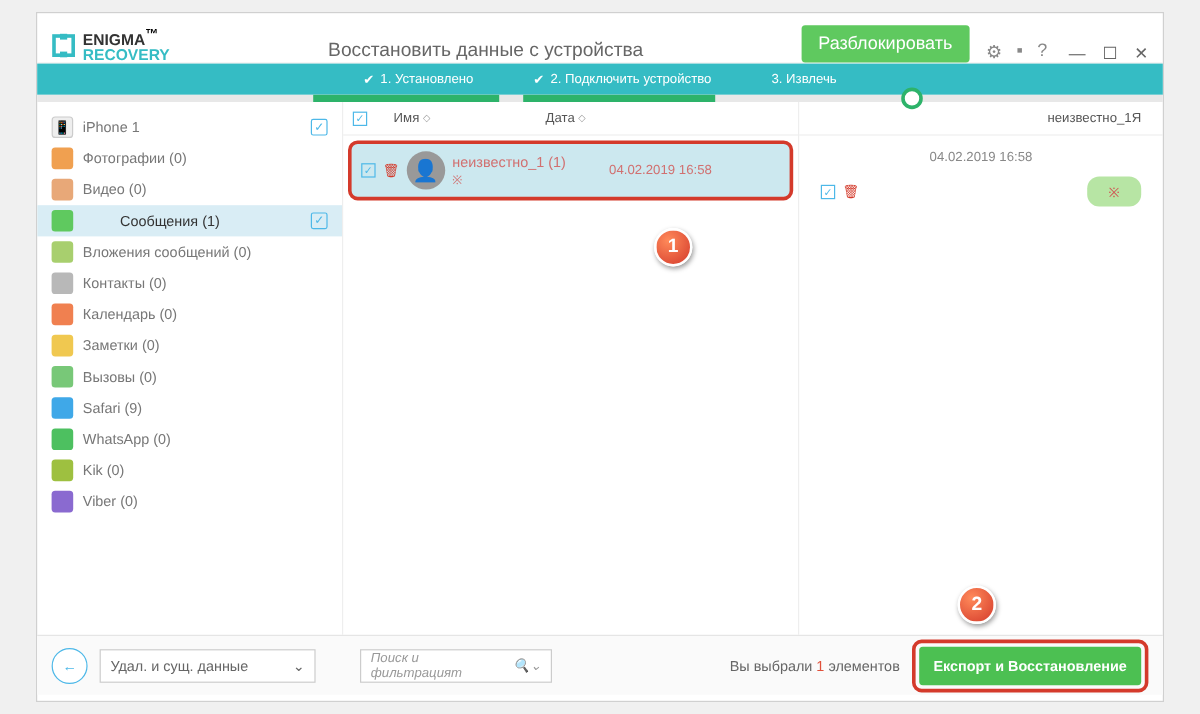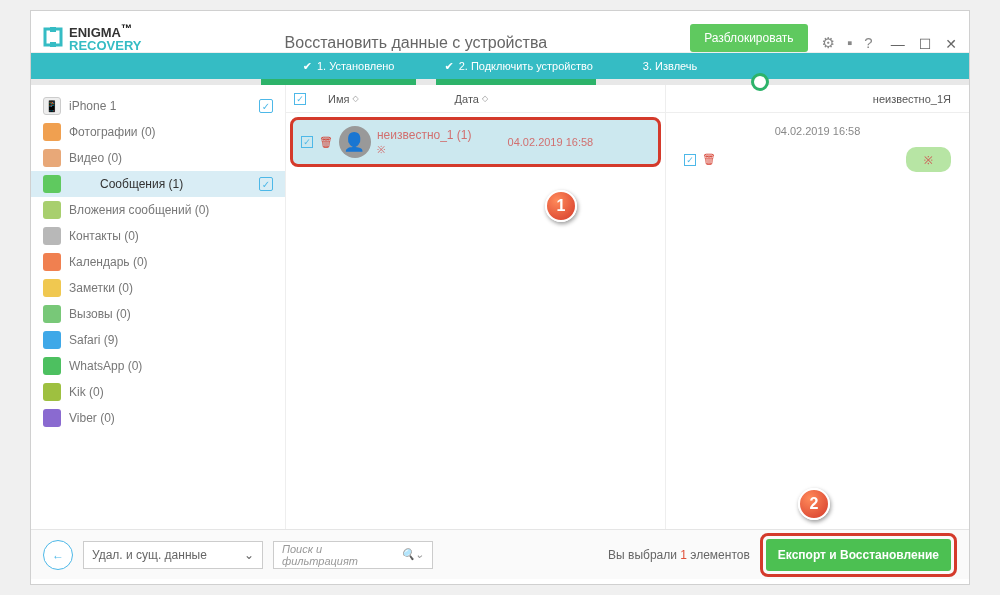--- a/index.html
+++ b/index.html
@@ -6,21 +6,21 @@
 body { width: 1000px; height: 595px; background: #f0f0f0; position: relative; overflow: hidden; }
 .window { position: absolute; left: 30px; top: 10px; width: 940px; height: 575px; background: #fff; border: 1px solid #d0d0d0; }
 
 .titlebar { height: 42px; display: flex; align-items: flex-end; padding: 0 12px; border-bottom: 1px solid #eee; }
 .logo { display: flex; align-items: center; gap: 6px; }
 .logo-mark { width: 20px; height: 20px; }
 .logo-text { font-size: 13px; font-weight: bold; line-height: 1; }
 .logo-text .l1 { color: #333; }
 .logo-text .l2 { color: #35bcc4; }
 .title-mid { flex: 1; text-align: center; color: #666; font-size: 16px; }
-.unlock-btn { background: #5fc95f; color: #fff; border: none; border-radius: 3px; padding: 7px 14px; font-size: 12px; cursor: pointer; }
+.unlock-btn { background: #5fc95f; color: #fff; border: none; border-radius: 3px; padding: 7px 14px; font-size: 15px; cursor: pointer; }
 .title-icons { display: flex; gap: 12px; margin-left: 14px; color: #888; font-size: 15px; }
 .win-controls { display: flex; gap: 14px; margin-left: 18px; color: #666; font-size: 14px; }
 
 .stepbar { height: 26px; background: #35bcc4; display: flex; justify-content: center; align-items: center; gap: 50px; color: #fff; font-size: 11px; position: relative; }
 .stepbar .step { display: flex; align-items: center; gap: 5px; }
 .progress-line { height: 6px; background: #e8e8e8; position: relative; }
 .progress-fill { position: absolute; left: 230px; width: 155px; height: 100%; background: #2db36a; }
 .progress-fill2 { position: absolute; left: 405px; width: 160px; height: 100%; background: #2db36a; }
 .progress-knob { position: absolute; left: 720px; top: -6px; width: 18px; height: 18px; border-radius: 50%; background: #fff; border: 3px solid #2db36a; }
 
@@ -48,21 +48,21 @@
 .msg-area { padding: 12px 18px; }
 .msg-date { text-align: center; color: #888; font-size: 11px; margin-bottom: 10px; }
 .msg-row { display: flex; align-items: center; gap: 6px; }
 .msg-row .rchk { width: 12px; height: 12px; border: 1px solid #4db8e8; color: #4db8e8; font-size: 9px; display:flex; align-items:center; justify-content:center; }
 .msg-row .trash { color: #d43a2b; font-size: 11px; }
 .bubble { margin-left: auto; background: #b7e5a4; border-radius: 10px; padding: 5px 18px; font-size: 11px; color: #d15050; }
 
 .footer { height: 50px; border-top: 1px solid #e5e5e5; background: #fafafa; display: flex; align-items: center; padding: 0 12px; gap: 10px; font-size: 12px; }
 .back-btn { width: 30px; height: 30px; border: 1px solid #4db8e8; border-radius: 50%; color: #4db8e8; display: flex; align-items: center; justify-content: center; cursor: pointer; background: #fff; }
 .dd { width: 180px; height: 28px; border: 1px solid #ccc; background: #fff; display: flex; align-items: center; padding: 0 8px; color: #666; font-size: 12px; justify-content: space-between; }
-.search { width: 160px; height: 28px; border: 1px solid #ccc; background: #fff; display: flex; align-items: center; padding: 0 8px; color: #999; font-size: 11px; font-style: italic; justify-content: space-between; }
+.search { width: 160px; height: 28px; border: 1px solid #ccc; background: #fff; display: flex; align-items: center; padding: 0 8px; color: #999; font-size: 11px; font-style: italic; justify-content: space-between; margin-left: 27px; }
 .sel-text { margin-left: auto; color: #666; font-size: 12px; }
 .sel-text .num { color: #e0503a; }
 .export-btn { background: #4cc052; color: #fff; border: none; border-radius: 3px; padding: 9px 12px; font-size: 12px; font-weight: bold; cursor: pointer; }
 .export-wrap { border: 3px solid #d43a2b; border-radius: 8px; padding: 3px; }
 
 .callout { position: absolute; width: 32px; height: 32px; border-radius: 50%; background: radial-gradient(circle at 35% 30%, #ff8a5a, #d43a2b); border: 2px solid #fff; box-shadow: 1px 2px 4px rgba(0,0,0,0.4); color: #fff; font-weight: bold; display: flex; align-items: center; justify-content: center; font-size: 16px; }
 .c1 { left: 545px; top: 190px; }
 .c2 { left: 798px; top: 488px; }
 
 .sort-ico { font-size: 8px; color: #999; }

